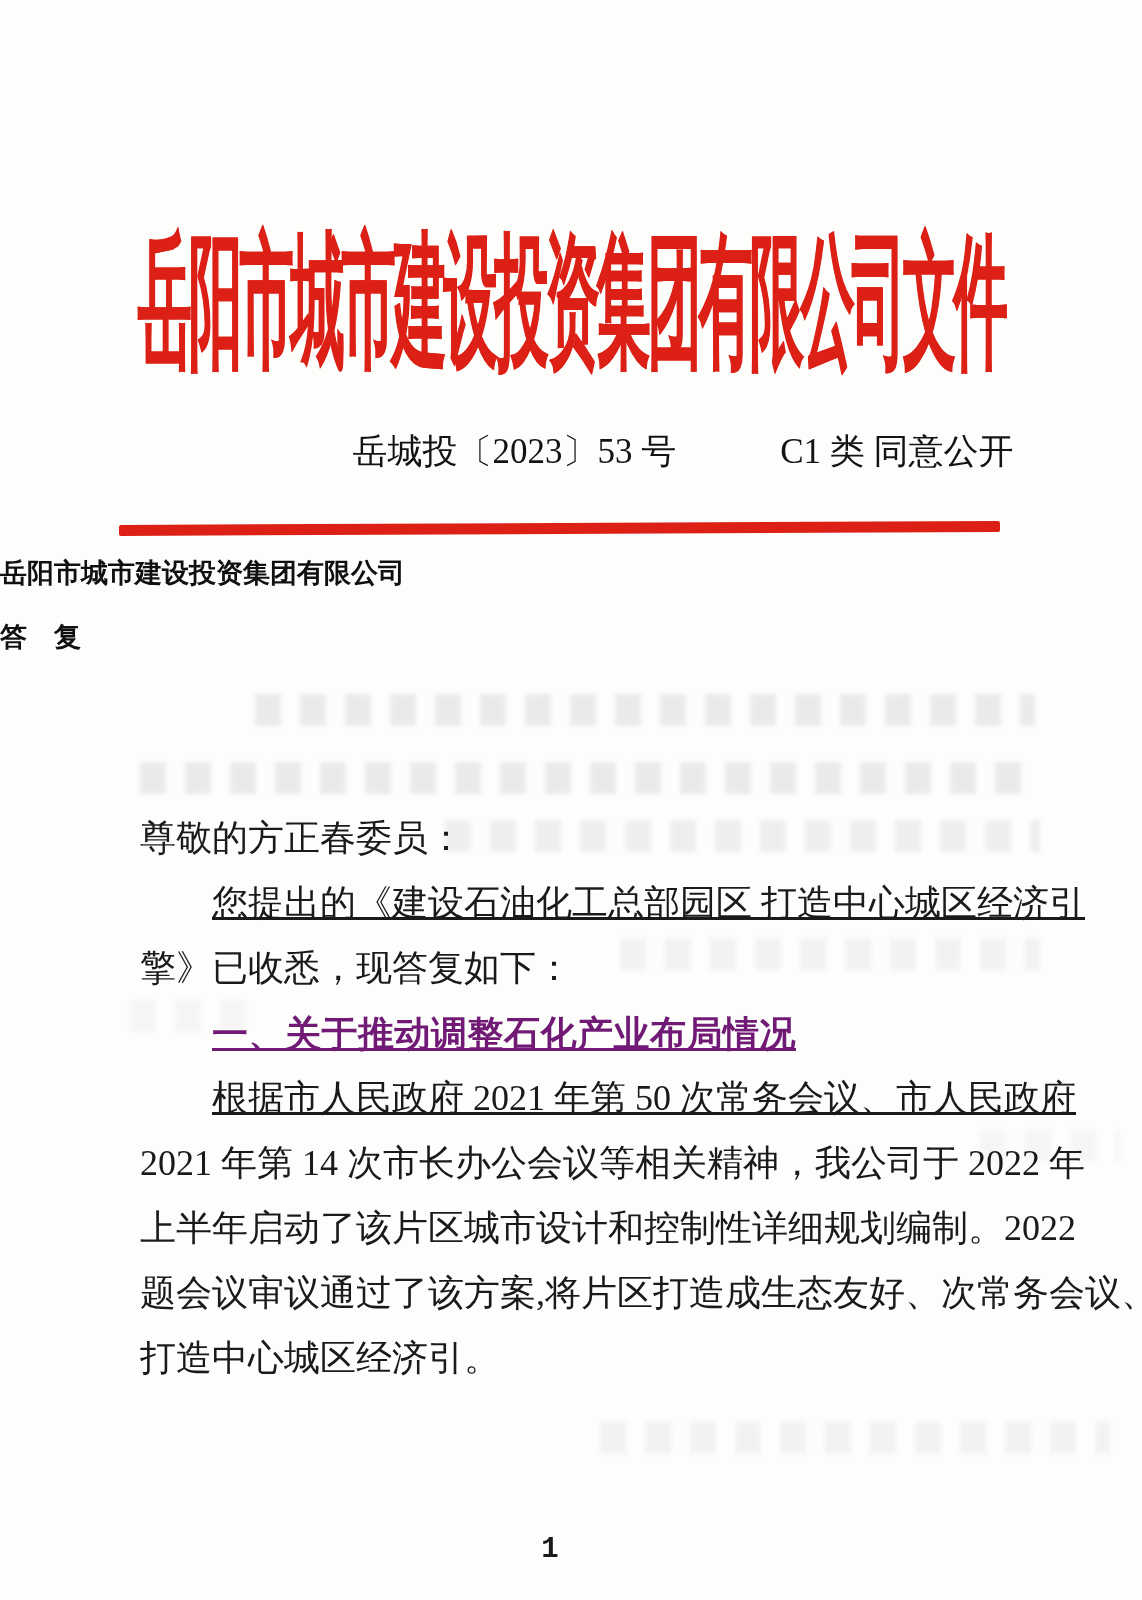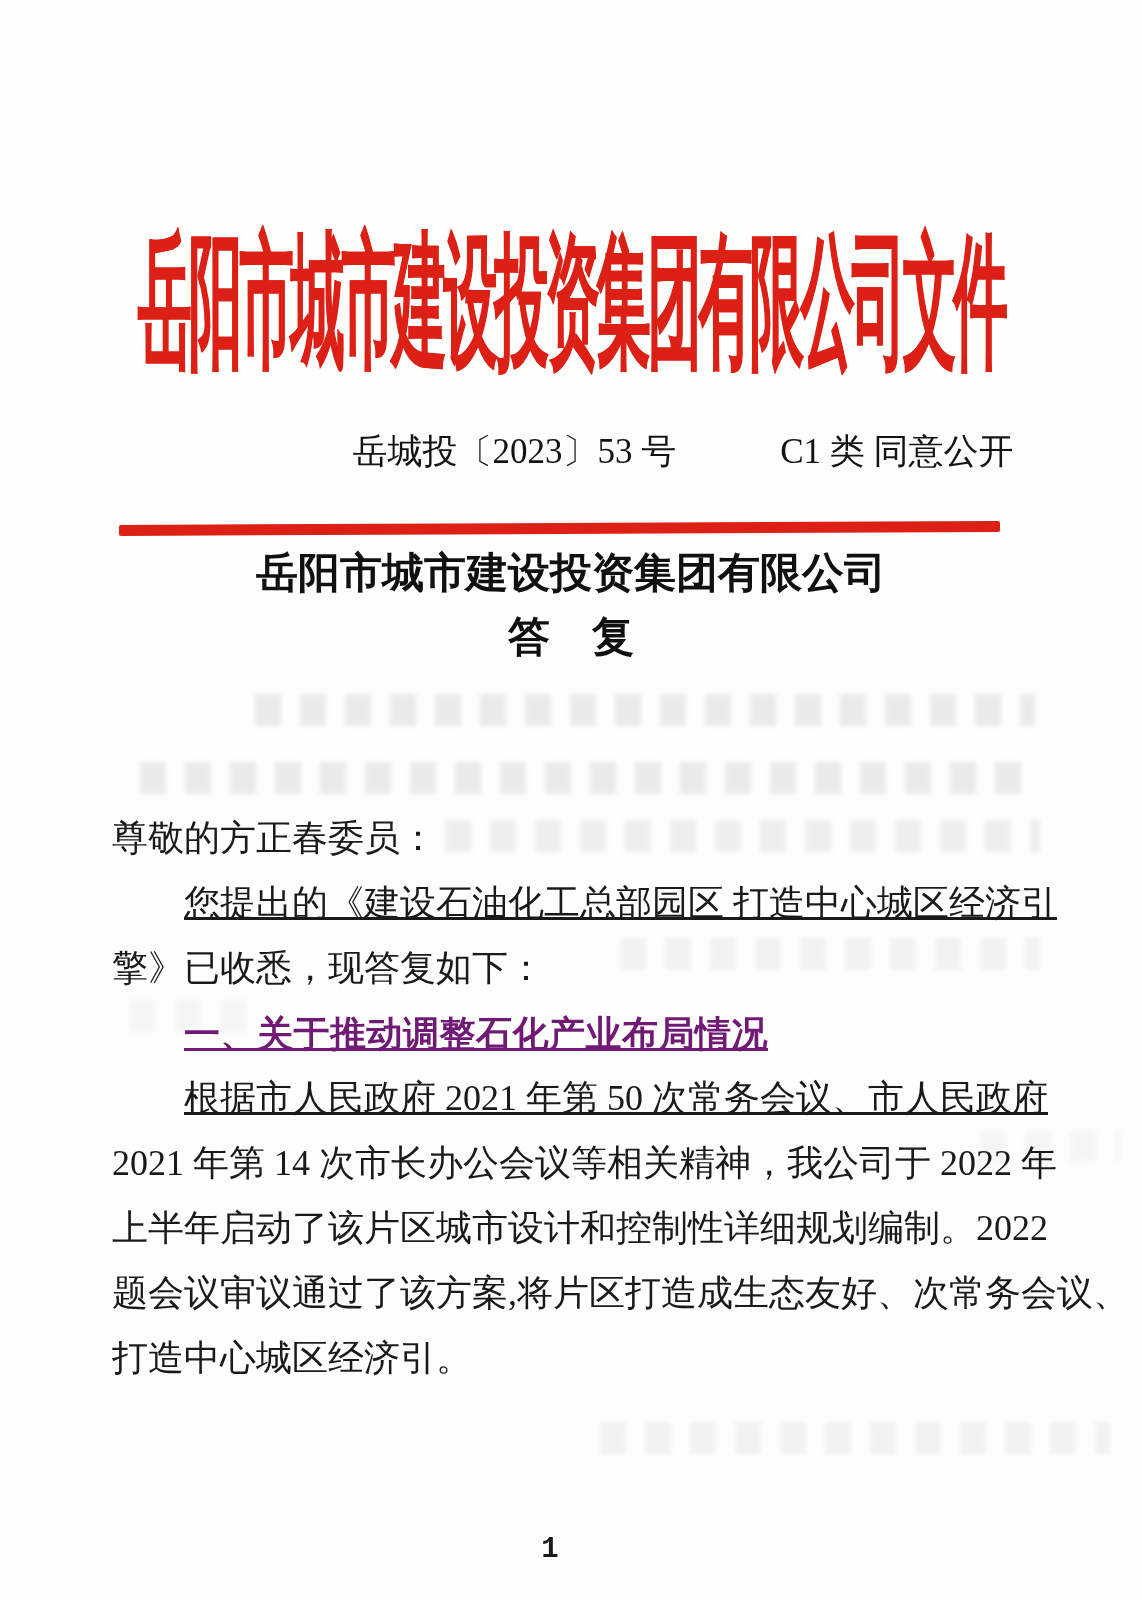--- a/index.html
+++ b/index.html
@@ -60,41 +60,42 @@
     border-radius: 2px;
     transform: rotate(-0.25deg);
   }
 
   
   .doc-title {
     position: absolute;
     top: 541px;
     left: 0;
     width: 100%;
-    text-align: center;
-    font-size: 42px;
+    text-align: left;
+    font-size: 27px;
     font-weight: bold;
     color: #101010;
     line-height: 64px;
     white-space: nowrap;
   }
 
   
   .body-text {
     position: absolute;
     top: 806px;
     left: 112px;
     width: 900px;
     font-size: 36px;
     color: #1a1a1a;
   }
   .line {
     height: 65px;
     line-height: 65px;
     white-space: nowrap;
+    margin-left: 28px;
   }
   .line.indent { padding-left: 72px; text-decoration: underline; }
   .line.heading {
     font-family: "Liberation Sans", "DejaVu Sans", sans-serif;
     font-weight: bold;
     color: #701a75;
     letter-spacing: 0.5px;
   }
 
   

